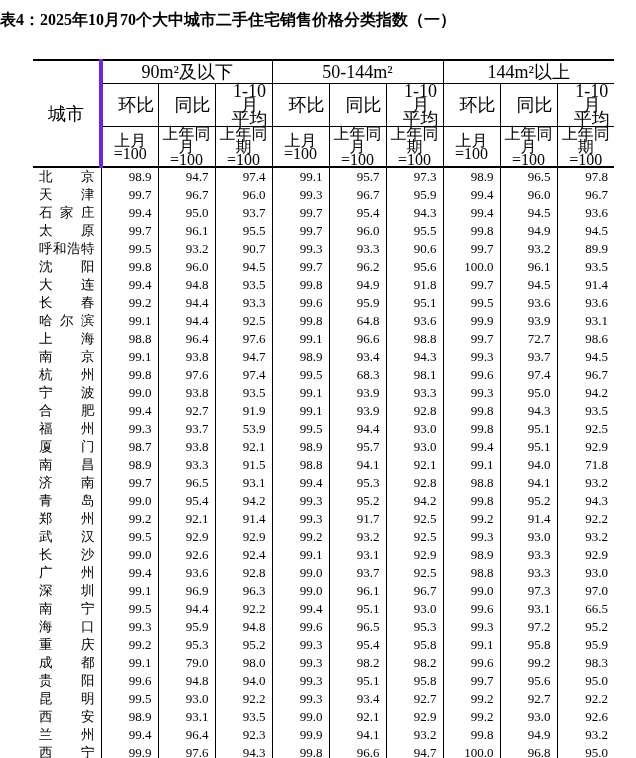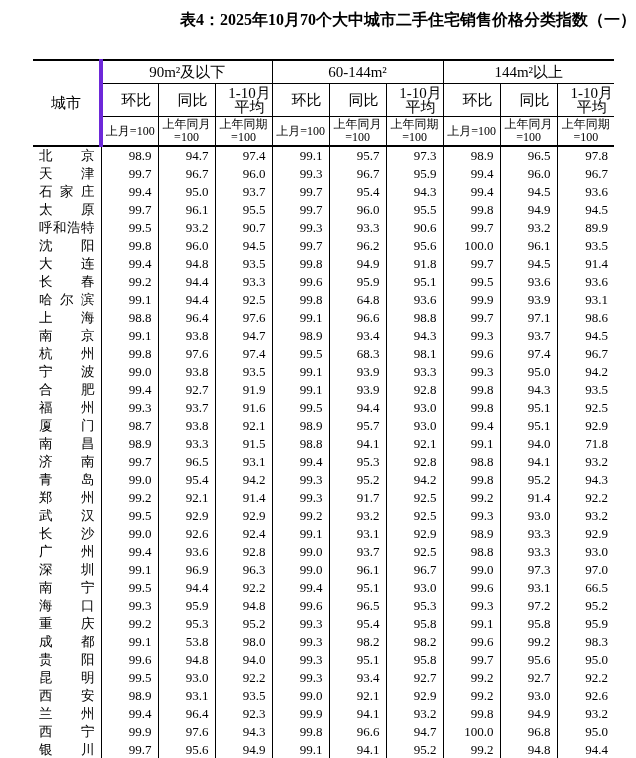--- a/index.html
+++ b/index.html
@@ -4,21 +4,21 @@
 <style>
   html, body { margin: 0; padding: 0; }
   body {
     width: 636px; height: 758px;
     background: #ffffff; color: #000000;
     font-family: "Liberation Serif", "DejaVu Serif", serif;
     overflow: hidden;
   }
   .title {
     margin: 0; padding-top: 10px;
-    text-align: right;
+    text-align: left;
     font-size: 16px; font-weight: bold;
     line-height: 20px;
     white-space: nowrap;
   }
   table.price-table {
     border-collapse: collapse;
     table-layout: fixed;
     width: 581px;
     margin: 29px 0 0 33px;
     border-top: 2px solid #000;
@@ -26,27 +26,27 @@
   }
   col.city-col { width: 68px; }
   col.data-col { width: 57px; }
 
   thead { border-bottom: 2px solid #000; }
   thead th {
     font-weight: normal;
     text-align: center;
     vertical-align: middle;
     white-space: pre-line;
-    font-size: 15px;
+    font-size: 18px;
     line-height: 14px;
     padding: 0;
   }
   tr.r1 th { height: 22px; }
   tr.r2 th { height: 32px; padding-left: 12px; }
-  tr.r3 th { height: 28px; font-size: 12px; line-height: 13px; }
+  tr.r3 th { height: 28px; font-size: 16px; line-height: 13px; }
 
   thead th, tbody td { border-left: 1px solid #000; }
   thead tr.r1 th:first-child { border-left: none; border-right: 4px solid #6d28d9; }
   tr.r1 th.grp { border-bottom: 1px solid #000; }
   tr.r2 th { border-bottom: 1px solid #000; }
 
   tbody th.city {
     border-left: none;
     font-weight: normal;
     font-size: 13.5px;
@@ -81,21 +81,21 @@
       <col class="data-col">
       <col class="data-col">
     <col class="data-col">
       <col class="data-col">
       <col class="data-col">
   </colgroup>
   <thead>
     <tr class="r1">
       <th rowspan="3">城市</th>
       <th class="grp" colspan="3">90m²及以下</th>
-      <th class="grp" colspan="3">60-144m²</th>
+      <th class="grp" colspan="3">50-144m²</th>
       <th class="grp" colspan="3">144m²以上</th>
     </tr>
     <tr class="r2">
       <th>环比</th>
       <th>同比</th>
       <th>1-10月
 平均</th>
       <th>环比</th>
       <th>同比</th>
       <th>1-10月
@@ -288,21 +288,21 @@
             <span>海</span>
           </div>
         </th>
         <td>98.8</td>
         <td>96.4</td>
         <td>97.6</td>
         <td>99.1</td>
         <td>96.6</td>
         <td>98.8</td>
         <td>99.7</td>
-        <td>97.1</td>
+        <td>72.7</td>
         <td>98.6</td>
       </tr>
       <tr>
         <th class="city">
           <div class="city-inner">
             <span>南</span>
             <span>京</span>
           </div>
         </th>
         <td>99.1</td>
@@ -368,21 +368,21 @@
       </tr>
       <tr>
         <th class="city">
           <div class="city-inner">
             <span>福</span>
             <span>州</span>
           </div>
         </th>
         <td>99.3</td>
         <td>93.7</td>
-        <td>91.6</td>
+        <td>53.9</td>
         <td>99.5</td>
         <td>94.4</td>
         <td>93.0</td>
         <td>99.8</td>
         <td>95.1</td>
         <td>92.5</td>
       </tr>
       <tr>
         <th class="city">
           <div class="city-inner">
@@ -588,21 +588,21 @@
         <td>95.9</td>
       </tr>
       <tr>
         <th class="city">
           <div class="city-inner">
             <span>成</span>
             <span>都</span>
           </div>
         </th>
         <td>99.1</td>
-        <td>53.8</td>
+        <td>79.0</td>
         <td>98.0</td>
         <td>99.3</td>
         <td>98.2</td>
         <td>98.2</td>
         <td>99.6</td>
         <td>99.2</td>
         <td>98.3</td>
       </tr>
       <tr>
         <th class="city">

